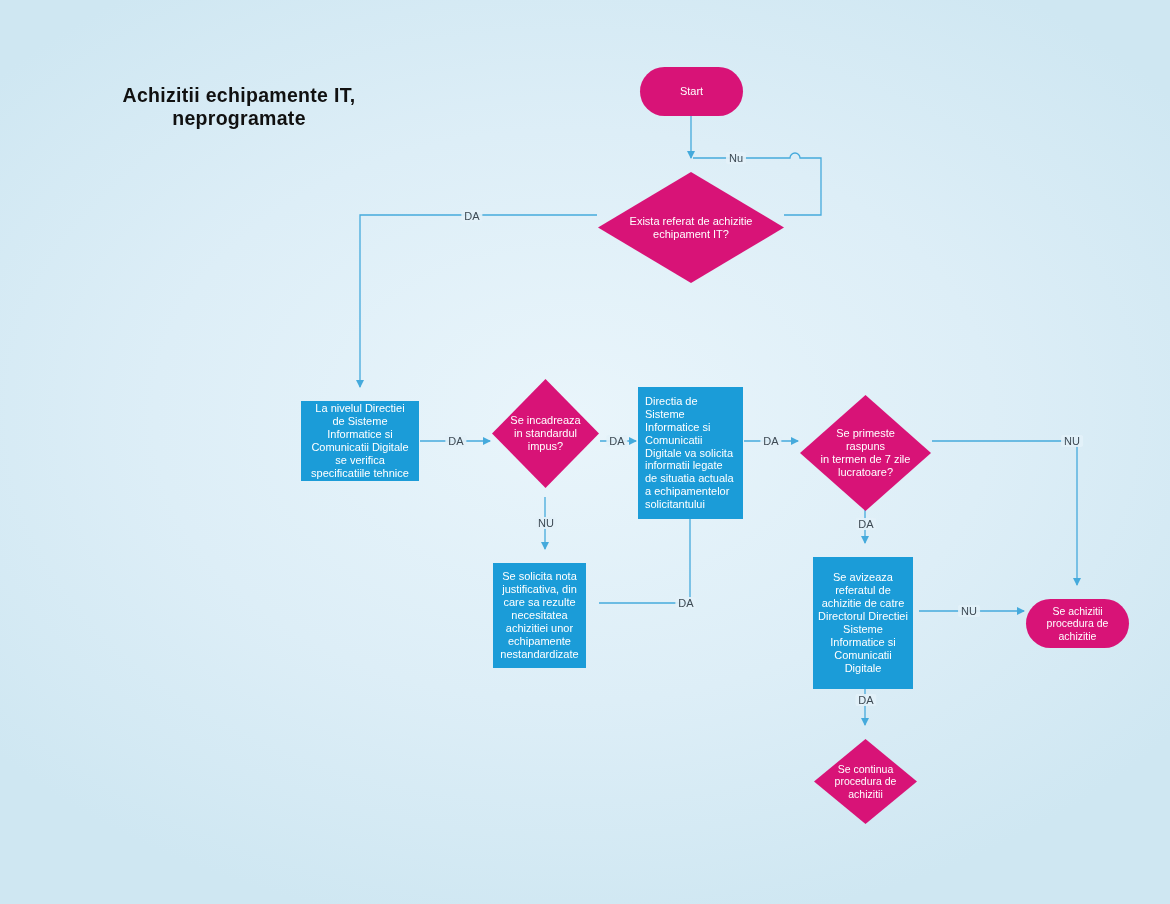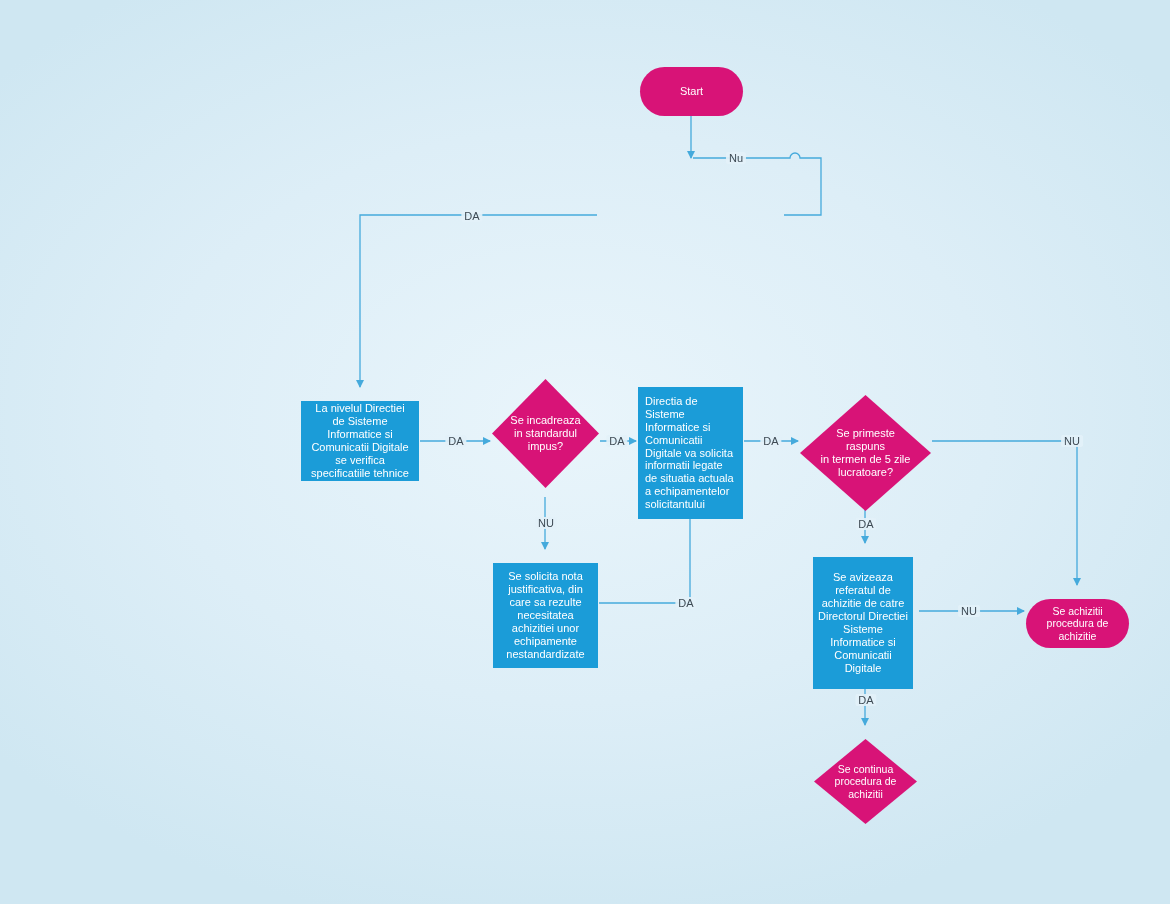--- a/index.html
+++ b/index.html
@@ -66,20 +66,22 @@
     padding: 0 3px;
     border-radius: 2px;
     white-space: nowrap;
   }
 </style>
 </head>
 <body>
 
 <div class="canvas">
 
+  <div class="title">Achizitii echipamente IT,
+neprogramate</div>
 
   <svg class="wires" width="1170" height="904">
     <defs>
       <marker id="arrow" viewBox="0 0 8 8" refX="7" refY="4" markerWidth="8" markerHeight="8" orient="auto" markerUnits="userSpaceOnUse">
         <path d="M0,0 L8,4 L0,8 Z"></path>
       </marker>
     </defs>
     <path class="wire" d="M 691 104 L 691 158" marker-end="url(#arrow)"></path>
     <path class="wire" d="M 784 215 L 821 215 L 821 158 L 800 158 A 5 5 0 0 0 790 158 L 693 158"></path>
     <path class="wire" d="M 597 215 L 360 215 L 360 387" marker-end="url(#arrow)"></path>
@@ -91,20 +93,24 @@
     <path class="wire" d="M 865 500 L 865 543" marker-end="url(#arrow)"></path>
     <path class="wire" d="M 932 441 L 1077 441 L 1077 585" marker-end="url(#arrow)"></path>
     <path class="wire" d="M 919 611 L 1024 611" marker-end="url(#arrow)"></path>
     <path class="wire" d="M 865 678 L 865 725" marker-end="url(#arrow)"></path>
   </svg>
 
   <div class="node stadium" style="left:640px; top:55px; width:103px; height:49px;">
     <span>Start</span>
   </div>
 
+  <div class="node diamond" style="left:598px; top:160px; width:186px; height:111px;">
+    <span style="width:160px;">Exista referat de achizitie
+echipament IT?</span>
+  </div>
 
   <div class="node rect" style="left:301px; top:389px; width:118px; height:80px;">
     <span>La nivelul Directiei
 de Sisteme
 Informatice si
 Comunicatii Digitale
 se verifica
 specificatiile tehnice</span>
   </div>
 
@@ -121,25 +127,25 @@
 Digitale va solicita
 informatii legate
 de situatia actuala
 a echipamentelor
 solicitantului</span>
   </div>
 
   <div class="node diamond" style="left:800px; top:383px; width:131px; height:116px;">
     <span style="width:110px;">Se primeste
 raspuns
-in termen de 5 zile
+in termen de 7 zile
 lucratoare?</span>
   </div>
 
-  <div class="node rect" style="left:493px; top:551px; width:105px; height:105px;">
+  <div class="node rect" style="left:493px; top:551px; width:93px; height:105px;">
     <span>Se solicita nota
 justificativa, din
 care sa rezulte
 necesitatea
 achizitiei unor
 echipamente
 nestandardizate</span>
   </div>
 
   <div class="node rect" style="left:813px; top:545px; width:100px; height:132px;">

